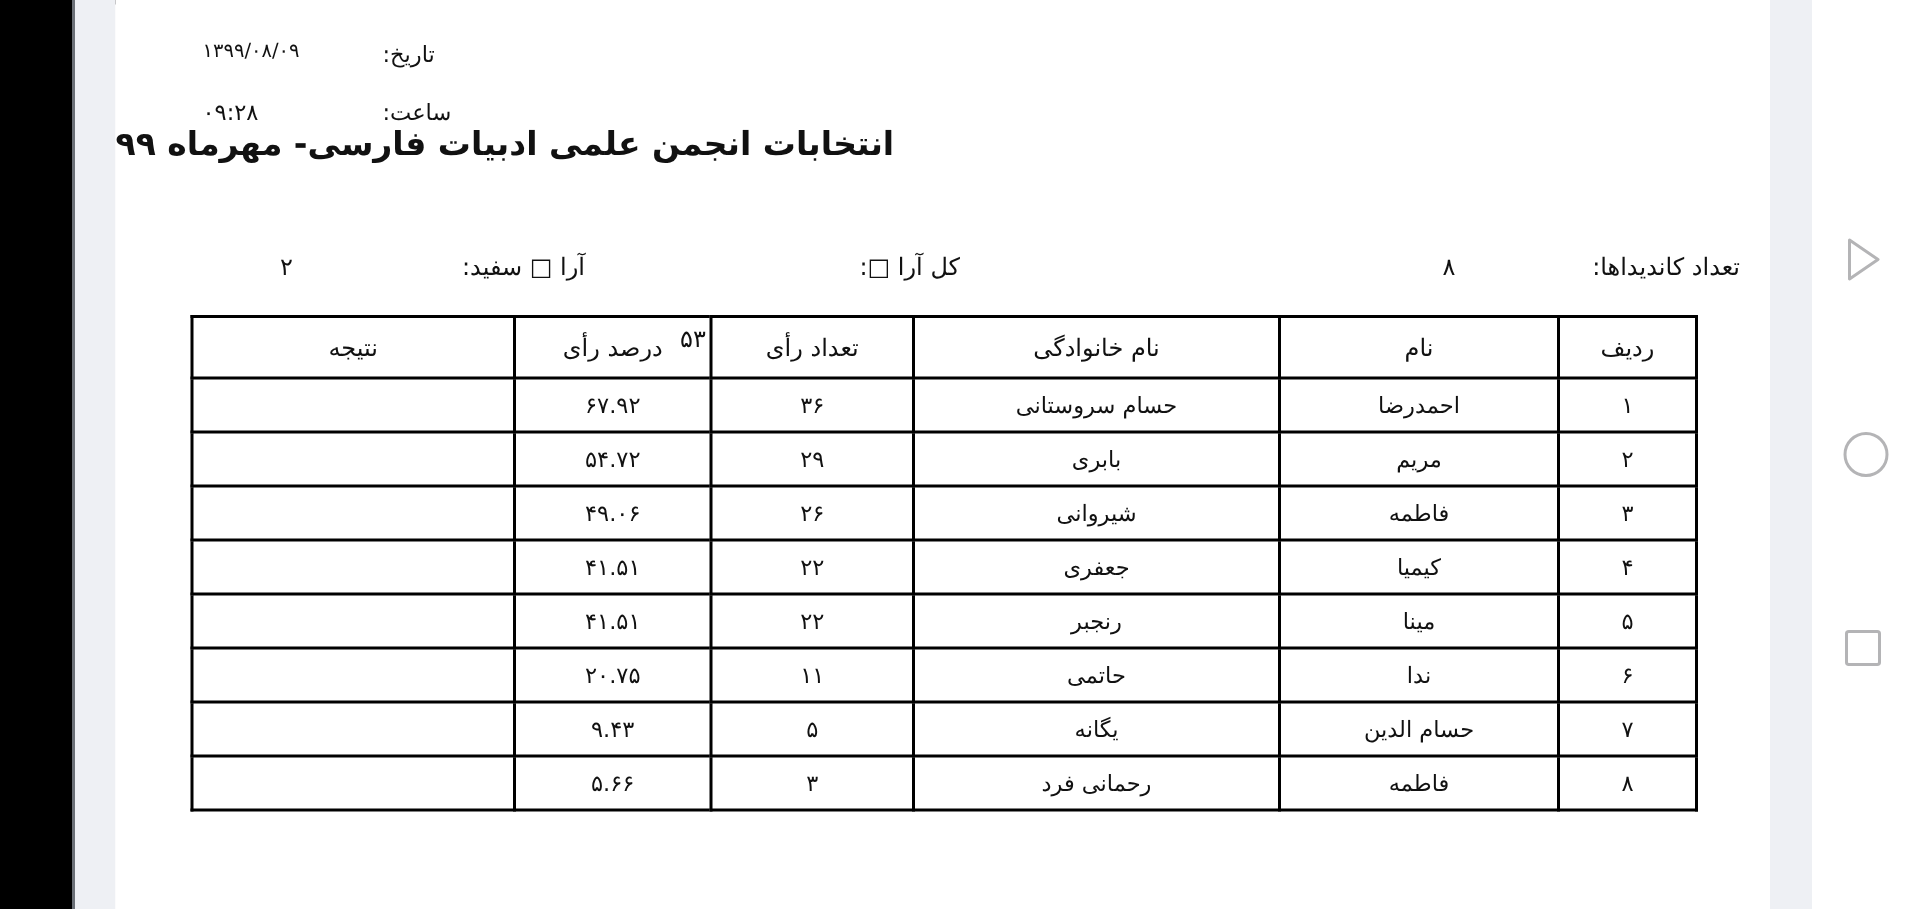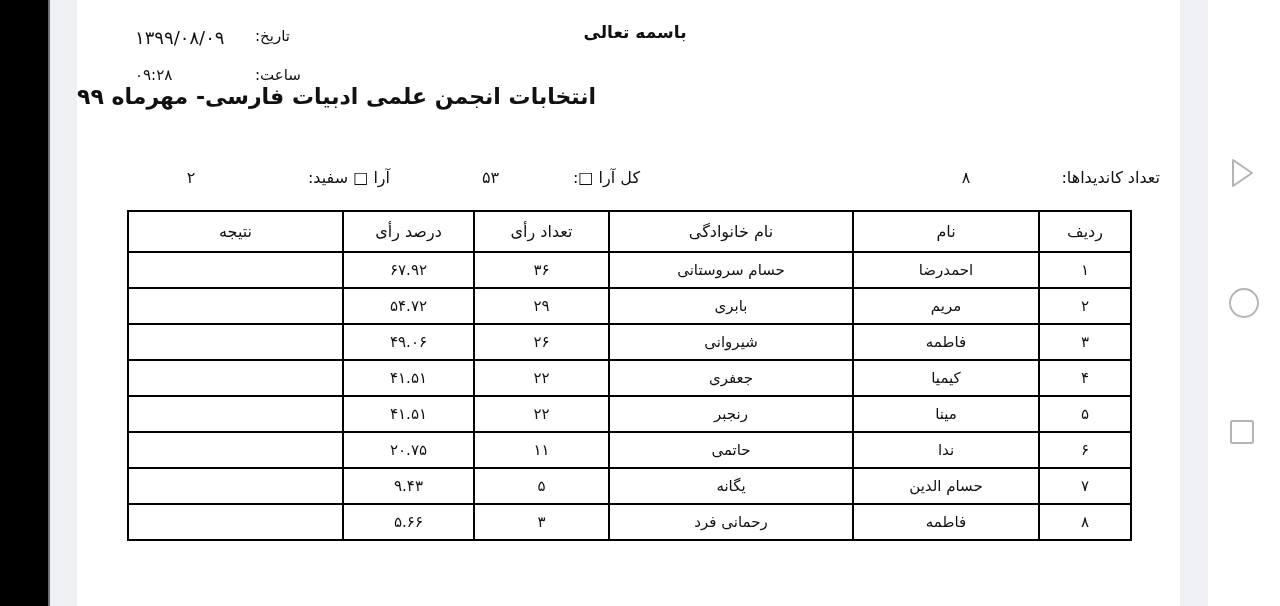--- a/index.html
+++ b/index.html
@@ -18,31 +18,31 @@
   .nav-btn { position:absolute; left:20px; background:none; border:none; cursor:pointer; padding:0; }
   .nav-btn svg { display:block; }
 
   
   .page { position:absolute; left:77px; top:0; width:1103px; height:606px; background:#fff; direction:rtl; }
   .abs { position:absolute; white-space:nowrap; }
 
   .besmellah { top:22px; left:478px; width:160px; text-align:center;
                font-weight:bold; font-size:17px; }
   .date-label { top:27px; left:178px; font-size:15px; }
-  .date-value { top:27px; left:58px;  font-size:18px; }
+  .date-value { top:27px; left:58px;  font-size:13px; }
   .time-label { top:66px; left:178px; font-size:15px; }
   .time-value { top:66px; left:58px;  font-size:15px; }
   .doc-title  { top:84px; left:0; width:1103px; text-align:left;
                 font-weight:bold; font-size:22px; }
 
   .sum { font-size:16px; top:168px; }
   .cand-label  { right:20px; }
   .cand-value  { left:878px; width:22px; text-align:center; }
   .total-label { right:540px; }
-  .total-value { left:405px; width:28px; text-align:left; }
+  .total-value { left:371px; width:28px; text-align:center;margin-top:48px; }
   .blank-label { right:790px; }
   .blank-value { left:103px; width:22px; text-align:center; }
 
   
   table.results { position:absolute; left:50px; top:210px; width:1003px;
                   border-collapse:collapse; table-layout:fixed; direction:rtl; }
   .results th, .results td { border:2px solid #000; text-align:center; vertical-align:middle; }
   .results th { height:41px; font-size:16px; font-weight:normal;margin-top:36px; }
   .results td { height:36px; font-size:15px; }
   .c-radif  { width:92px;  }
@@ -57,21 +57,20 @@
 
 <div class="screen">
 
   <div class="black-strip"></div>
   <div class="top-line"></div>
   <div class="left-gutter"></div>
   <div class="right-gutter"></div>
 
   <div class="page">
 
-    <div class="abs besmellah">باسمه تعالی</div>
 
     <span class="abs date-label">تاریخ:</span>
     <span class="abs date-value">۱۳۹۹/۰۸/۰۹</span>
     <span class="abs time-label">ساعت:</span>
     <span class="abs time-value">۰۹:۲۸</span>
 
     <div class="abs doc-title">انتخابات انجمن علمی ادبیات فارسی- مهرماه ۹۹</div>
 
     <span class="abs sum cand-label">تعداد کاندیداها:</span>
     <span class="abs sum cand-value">۸</span>

